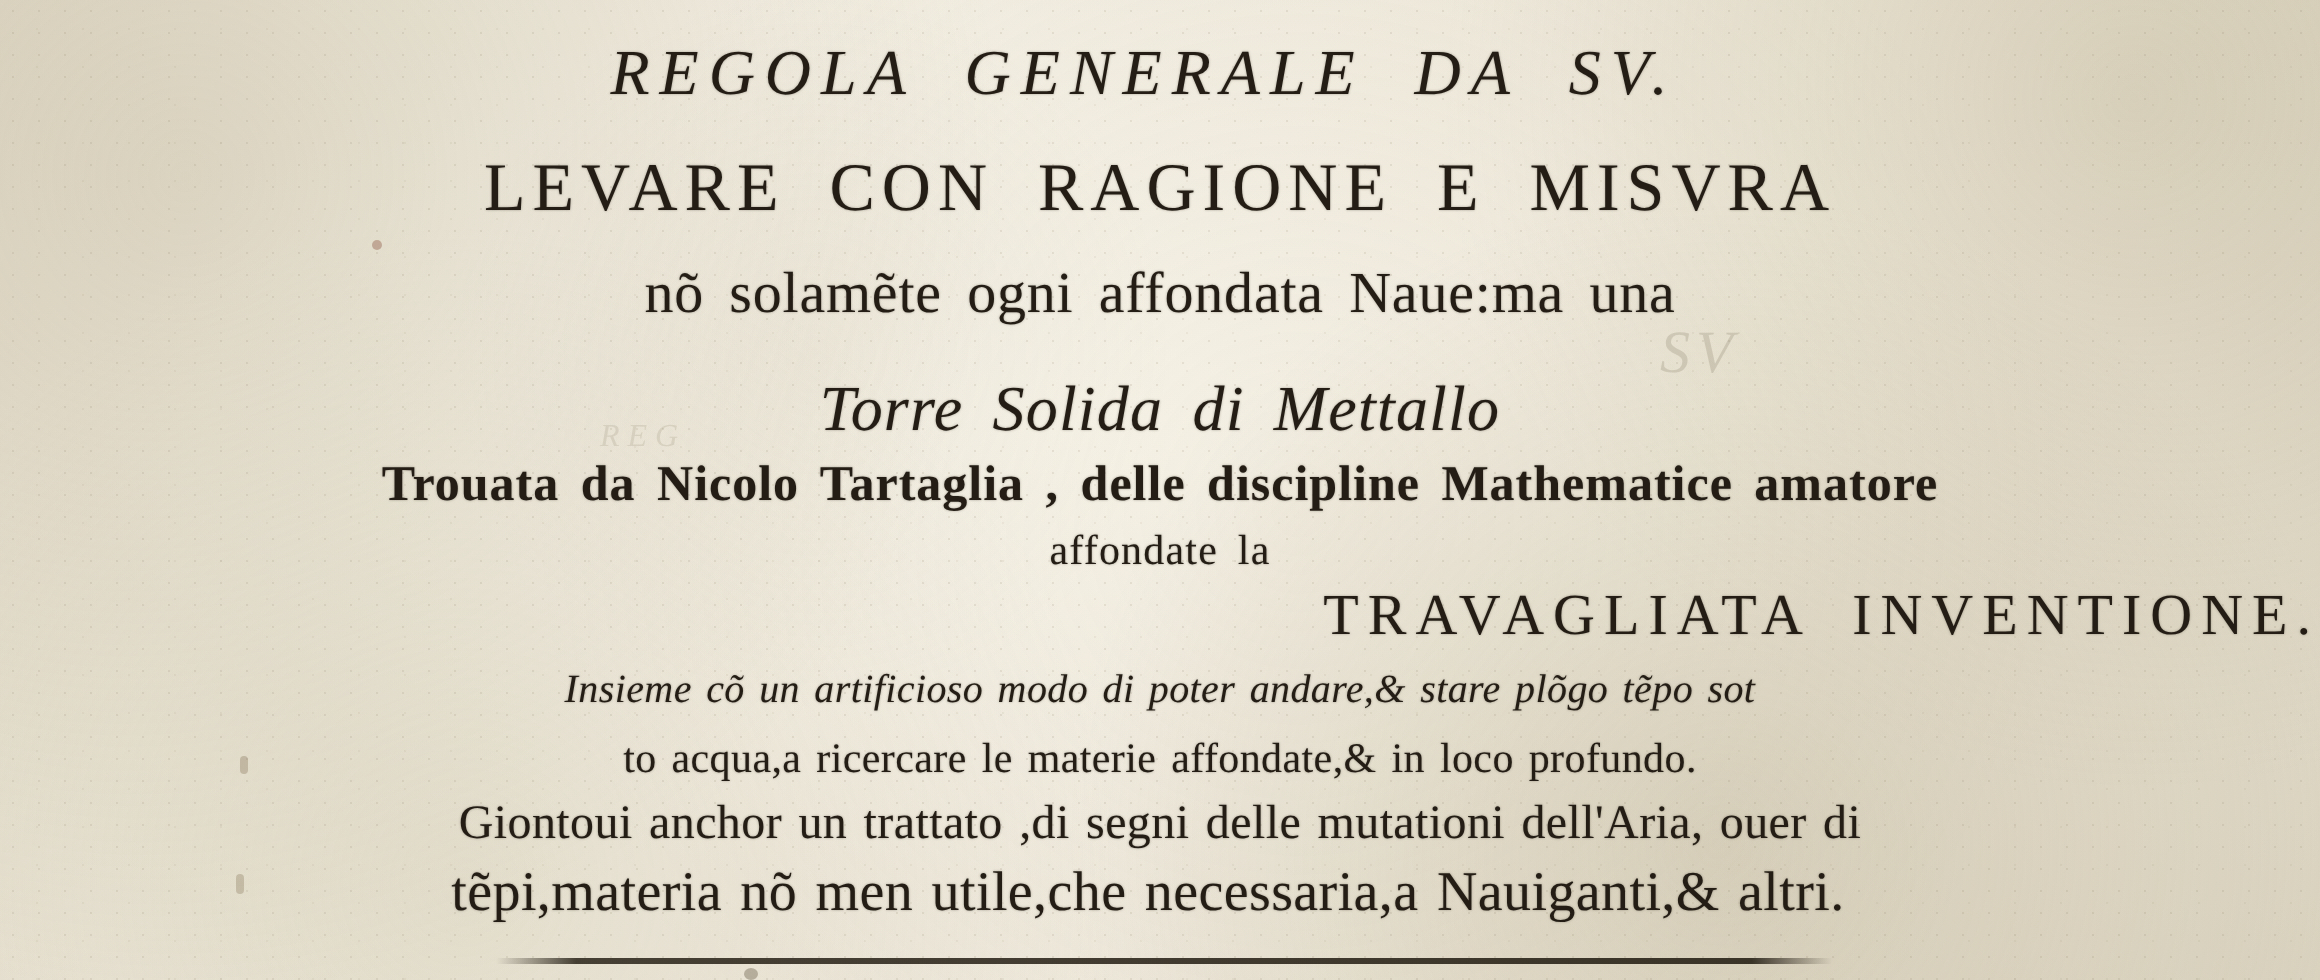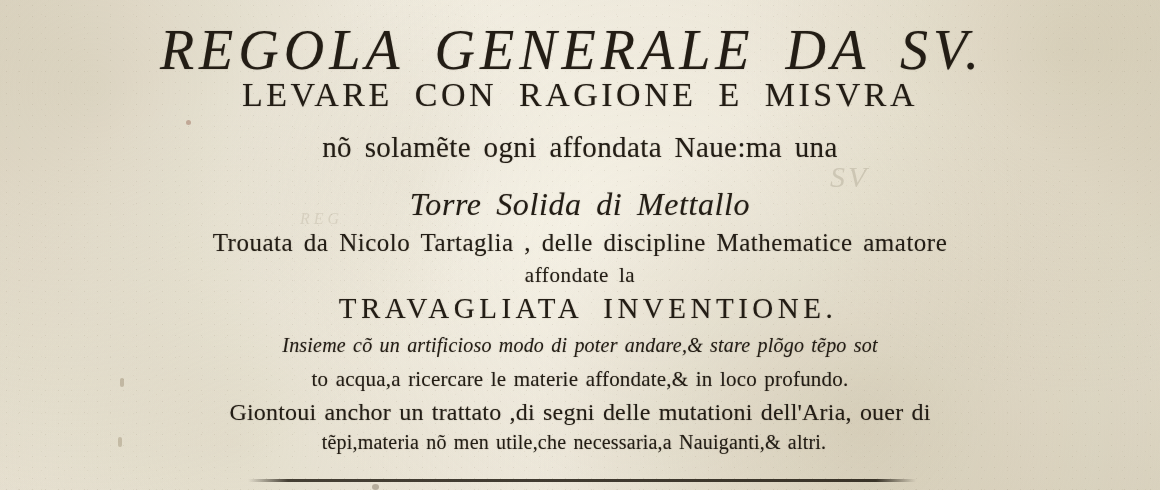--- a/index.html
+++ b/index.html
@@ -65,21 +65,21 @@
     white-space: nowrap;
     color: #231d15;
     text-shadow: 0 0 1.2px rgba(40,32,20,0.38);
   }
 
   
   .l1 {
     position: absolute;
     left: 0; right: 16px;
     top: 18px;
-    font-size: 56px;
+    font-size: 32px;
     letter-spacing: 5px;
     font-style: italic;
     font-family: "Liberation Serif", serif;
     word-spacing: 12px;
   }
 
   
   .l2 {
     position: absolute;
     left: 0; right: 0;
@@ -113,40 +113,42 @@
   }
 
   
   .l5 {
     position: absolute;
     left: 0; right: 0;
     top: 229px;
     font-size: 25px;
     letter-spacing: 0.5px;
     word-spacing: 4px;
+    font-weight: bold;
   }
 
   
   .l6 {
     position: absolute;
     left: 0; right: 0;
     top: 263px;
     font-size: 21px;
     letter-spacing: 0.6px;
     word-spacing: 4px;
   }
 
   
   .l7 {
     position: absolute;
     left: 16px; right: 0;
     top: 292px;
     font-size: 29px;
     letter-spacing: 4.5px;
     word-spacing: 10px;
+    text-align: right;
   }
 
   
   .l8 {
     position: absolute;
     left: 0; right: 0;
     top: 334px;
     font-size: 20px;
     letter-spacing: 0.2px;
     word-spacing: 2px;
@@ -165,21 +167,21 @@
     left: 0; right: 0;
     top: 399px;
     font-size: 24px;
     letter-spacing: 0.2px;
     word-spacing: 2px;
   }
   .l11 {
     position: absolute;
     left: 0; right: 12px;
     top: 431px;
-    font-size: 20px;
+    font-size: 28px;
     letter-spacing: 0.2px;
     word-spacing: 2px;
   }
 
   
   .rule {
     position: absolute;
     left: 248px;
     top: 479px;
     width: 668px;

